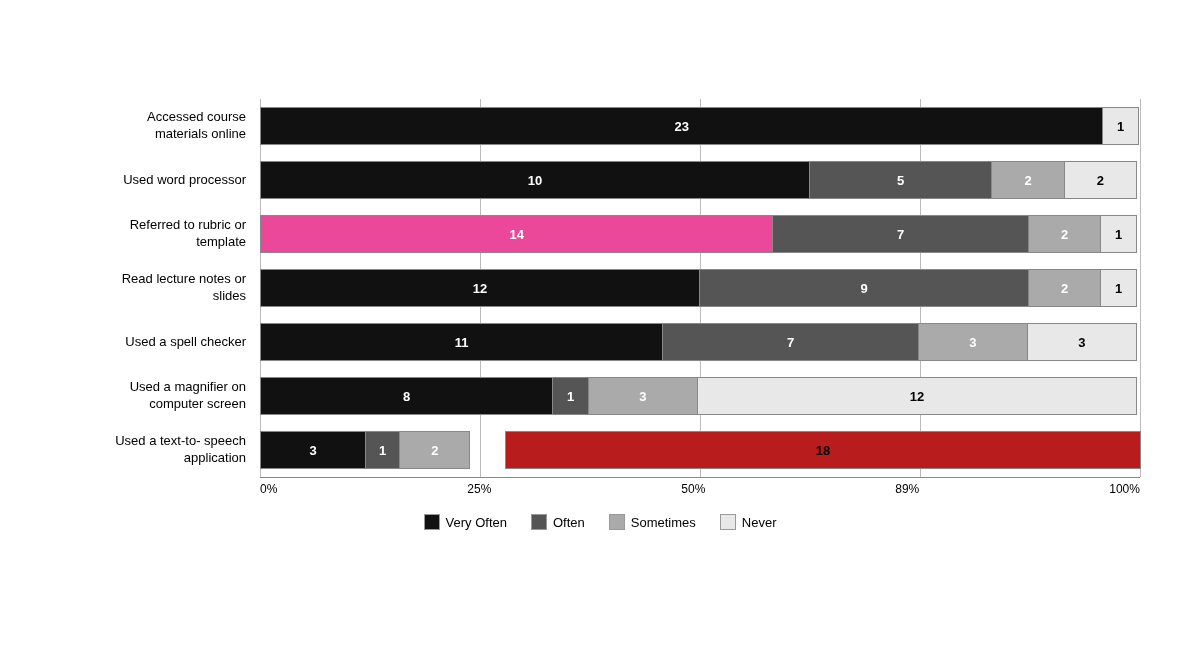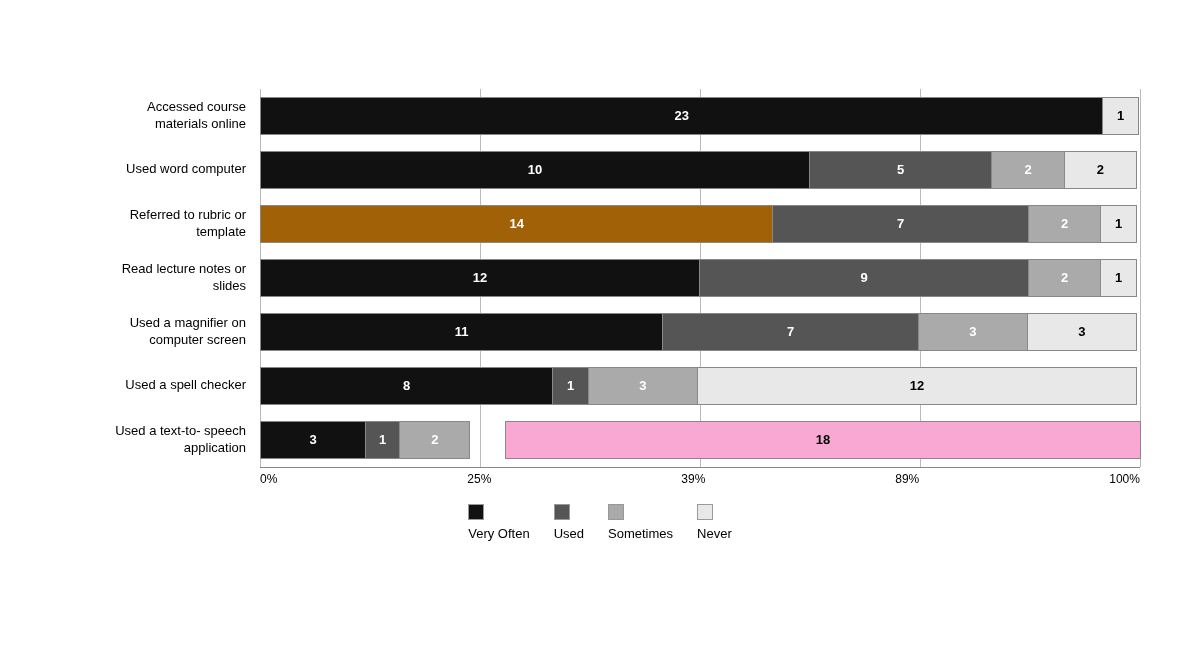--- a/index.html
+++ b/index.html
@@ -22,22 +22,22 @@
     
     .legend {
       display: flex;
       justify-content: center;
       gap: 24px;
       margin-top: 18px;
       font-size: 13px;
     }
     .legend-item {
       display: flex;
+      align-items: center;
       gap: 6px;
-      flex-direction: column;
     }
     .legend-swatch {
       width: 16px;
       height: 16px;
       border: 1px solid #999;
     }
 
     .full-chart {
       display: flex;
       align-items: flex-start;
@@ -107,25 +107,25 @@
   </style>
 </head>
 <body>
 
 <div class="chart-container">
   <div class="full-chart">
 
     <div class="labels-col">
 
     <div class="label-cell">Accessed course<br>materials online</div>
-        <div class="label-cell">Used word computer</div>
+        <div class="label-cell">Used word processor</div>
         <div class="label-cell">Referred to rubric or<br>template</div>
         <div class="label-cell">Read lecture notes or<br>slides</div>
+        <div class="label-cell">Used a spell checker</div>
         <div class="label-cell">Used a magnifier on<br>computer screen</div>
-        <div class="label-cell">Used a spell checker</div>
         <div class="label-cell">Used a text-to- speech<br>application</div>
       </div>
 
     <div class="data-col">
 
       <div class="grid-overlay">
 
       <div class="v-line" style="left: 0%;"></div>
           <div class="v-line" style="left: 25%;"></div>
           <div class="v-line" style="left: 50%;"></div>
@@ -144,21 +144,21 @@
           <div class="bar-row2">
             <div class="bar2">
               <div class="seg2" style="width: 62.5%; background: rgb(17, 17, 17); color: rgb(255, 255, 255); border: 1px solid rgb(136, 136, 136); margin-right: -1px;">10</div>
               <div class="seg2" style="width: 20.8333%; background: rgb(85, 85, 85); color: rgb(255, 255, 255); border: 1px solid rgb(136, 136, 136); margin-right: -1px;">5</div>
               <div class="seg2" style="width: 8.33333%; background: rgb(170, 170, 170); color: rgb(255, 255, 255); border: 1px solid rgb(136, 136, 136); margin-right: -1px;">2</div>
               <div class="seg2" style="width: 8.33333%; background: rgb(232, 232, 232); color: rgb(0, 0, 0); border: 1px solid rgb(136, 136, 136); margin-right: -1px;">2</div>
             </div>
           </div>
           <div class="bar-row2">
             <div class="bar2">
-              <div class="seg2" style="width: 58.3333%; background: #a16207; color: rgb(255, 255, 255); border: 1px solid rgb(136, 136, 136); margin-right: -1px;">14</div>
+              <div class="seg2" style="width: 58.3333%; background: #ec4899; color: rgb(255, 255, 255); border: 1px solid rgb(136, 136, 136); margin-right: -1px;">14</div>
               <div class="seg2" style="width: 29.1667%; background: rgb(85, 85, 85); color: rgb(255, 255, 255); border: 1px solid rgb(136, 136, 136); margin-right: -1px;">7</div>
               <div class="seg2" style="width: 8.33333%; background: rgb(170, 170, 170); color: rgb(255, 255, 255); border: 1px solid rgb(136, 136, 136); margin-right: -1px;">2</div>
               <div class="seg2" style="width: 4.16667%; background: rgb(232, 232, 232); color: rgb(0, 0, 0); border: 1px solid rgb(136, 136, 136); margin-right: -1px;">1</div>
             </div>
           </div>
           <div class="bar-row2">
             <div class="bar2">
               <div class="seg2" style="width: 50%; background: rgb(17, 17, 17); color: rgb(255, 255, 255); border: 1px solid rgb(136, 136, 136); margin-right: -1px;">12</div>
               <div class="seg2" style="width: 37.5%; background: rgb(85, 85, 85); color: rgb(255, 255, 255); border: 1px solid rgb(136, 136, 136); margin-right: -1px;">9</div>
               <div class="seg2" style="width: 8.33333%; background: rgb(170, 170, 170); color: rgb(255, 255, 255); border: 1px solid rgb(136, 136, 136); margin-right: -1px;">2</div>
@@ -179,45 +179,45 @@
               <div class="seg2" style="width: 4.16667%; background: rgb(85, 85, 85); color: rgb(255, 255, 255); border: 1px solid rgb(136, 136, 136); margin-right: -1px;">1</div>
               <div class="seg2" style="width: 12.5%; background: rgb(170, 170, 170); color: rgb(255, 255, 255); border: 1px solid rgb(136, 136, 136); margin-right: -1px;">3</div>
               <div class="seg2" style="width: 50%; background: rgb(232, 232, 232); color: rgb(0, 0, 0); border: 1px solid rgb(136, 136, 136); margin-right: -1px;">12</div>
             </div>
           </div>
           <div class="bar-row2">
             <div class="bar2">
               <div class="seg2" style="width: 12.5%; background: rgb(17, 17, 17); color: rgb(255, 255, 255); border: 1px solid rgb(136, 136, 136); margin-right: -1px;">3</div>
               <div class="seg2" style="width: 4.16667%; background: rgb(85, 85, 85); color: rgb(255, 255, 255); border: 1px solid rgb(136, 136, 136); margin-right: -1px;">1</div>
               <div class="seg2" style="width: 8.33333%; background: rgb(170, 170, 170); color: rgb(255, 255, 255); border: 1px solid rgb(136, 136, 136); margin-right: -1px;">2</div>
-              <div class="seg2" style="width: 75%; background: #f9a8d4; color: rgb(0, 0, 0); border: 1px solid rgb(136, 136, 136); margin-right: -1px; margin-left: 36px;">18</div>
+              <div class="seg2" style="width: 75%; background: #b91c1c; color: rgb(0, 0, 0); border: 1px solid rgb(136, 136, 136); margin-right: -1px; margin-left: 36px;">18</div>
             </div>
           </div>
         </div>
     </div>
   </div>
 
   <div class="x-axis2" style="margin-left: 200px; border-top: 1px solid rgb(136, 136, 136); padding-top: 4px; display: flex; justify-content: space-between;">
 
   <span class="x-label2">0%</span>
       <span class="x-label2">25%</span>
-      <span class="x-label2">39%</span>
+      <span class="x-label2">50%</span>
       <span class="x-label2">89%</span>
       <span class="x-label2">100%</span>
     </div>
 
   <div class="legend">
 
   <div class="legend-item">
         <div class="legend-swatch" style="background: rgb(17, 17, 17);"></div>
         <span>Very Often</span>
       </div>
       <div class="legend-item">
         <div class="legend-swatch" style="background: rgb(85, 85, 85);"></div>
-        <span>Used</span>
+        <span>Often</span>
       </div>
       <div class="legend-item">
         <div class="legend-swatch" style="background: rgb(170, 170, 170);"></div>
         <span>Sometimes</span>
       </div>
       <div class="legend-item">
         <div class="legend-swatch" style="background: rgb(232, 232, 232); border: 1px solid rgb(153, 153, 153);"></div>
         <span>Never</span>
       </div>
     </div>

